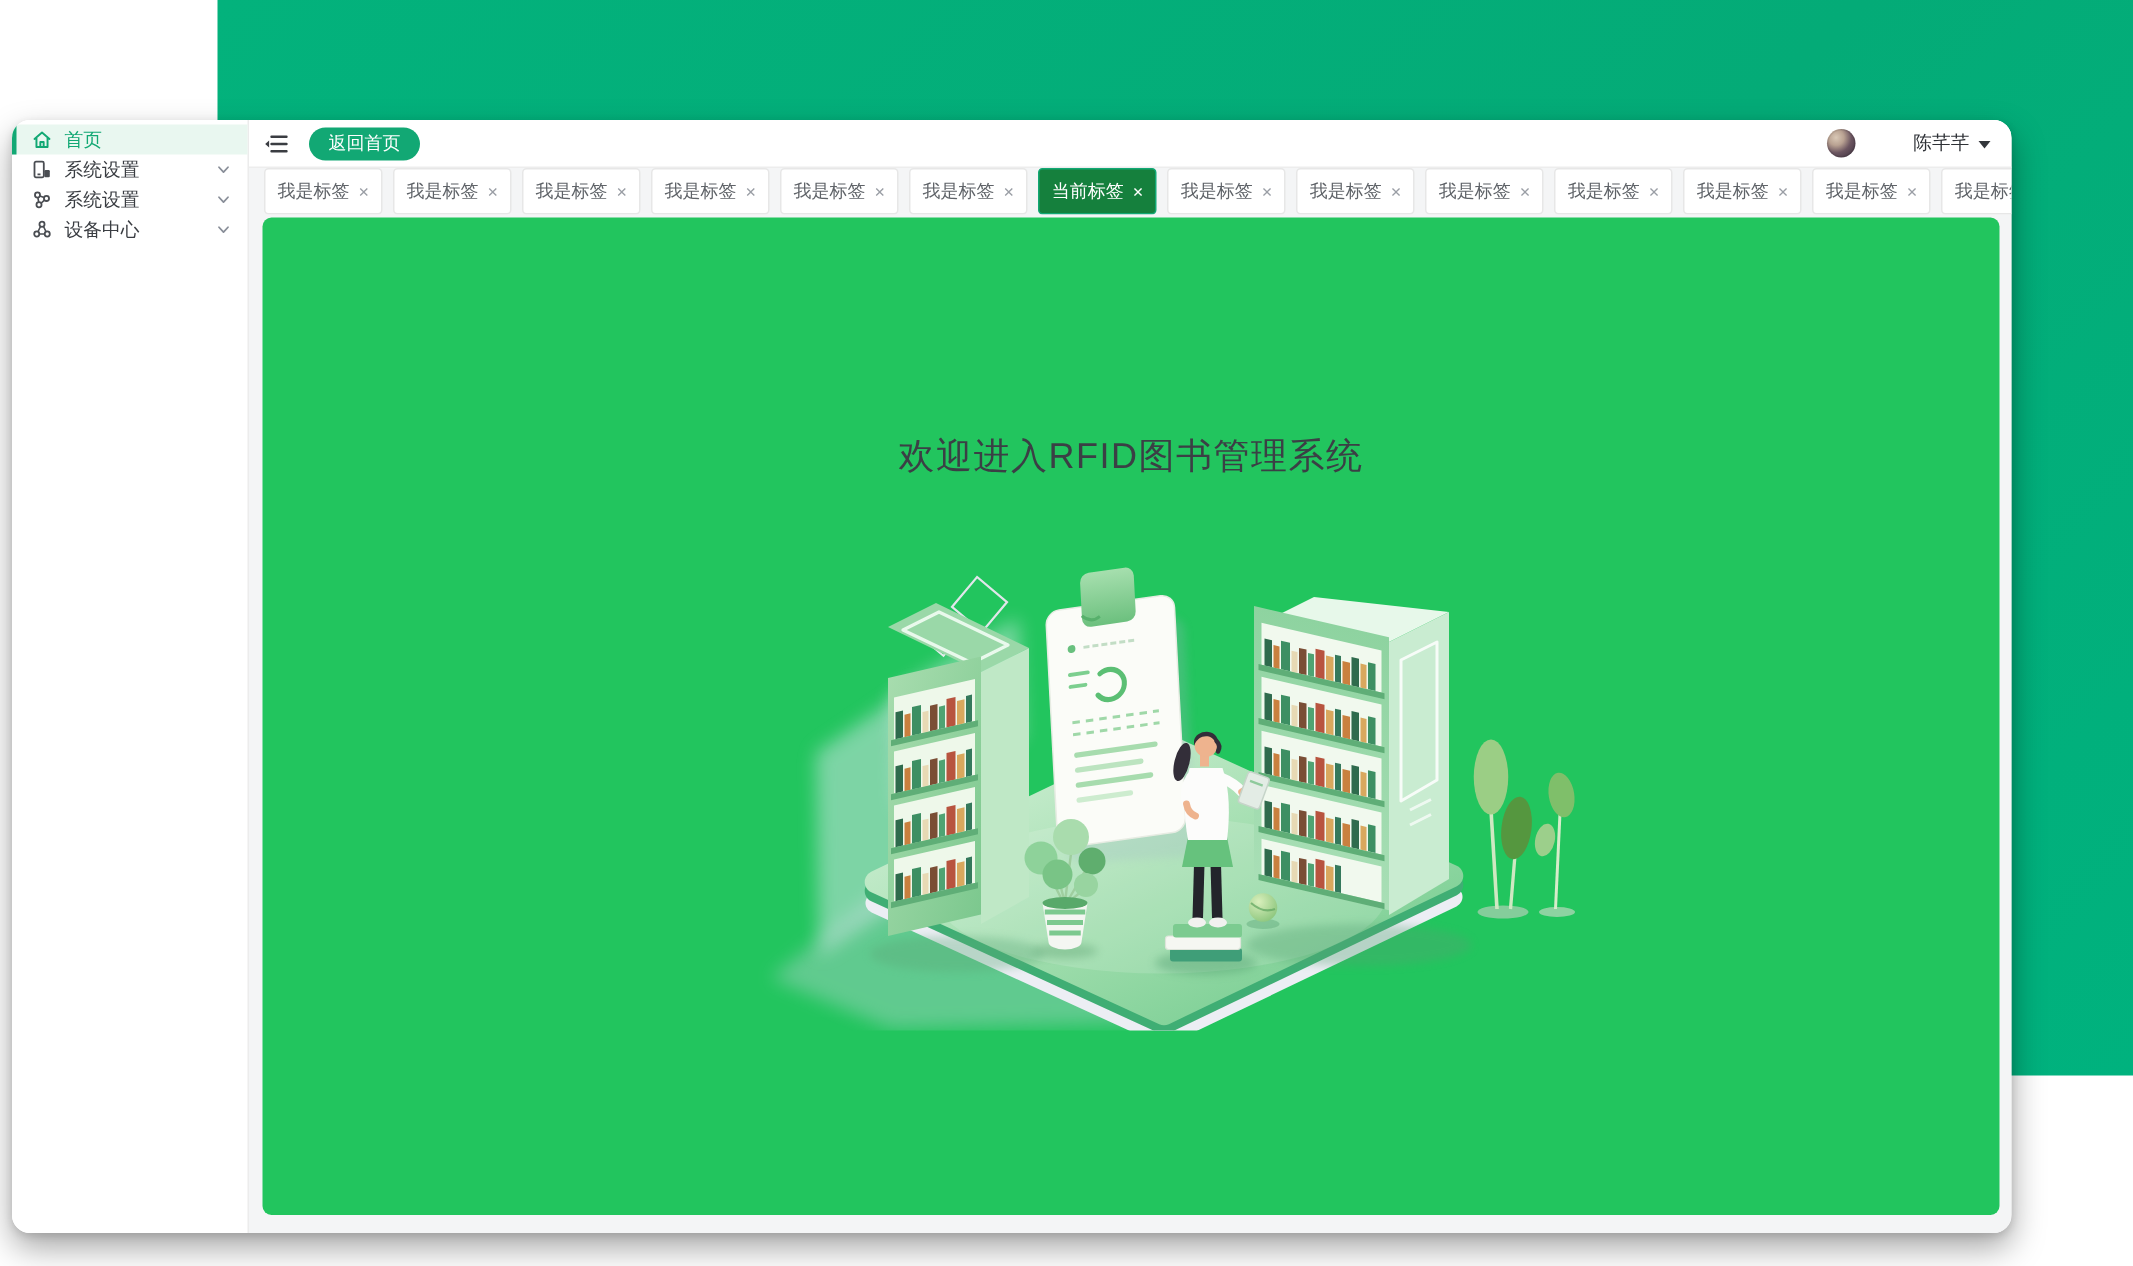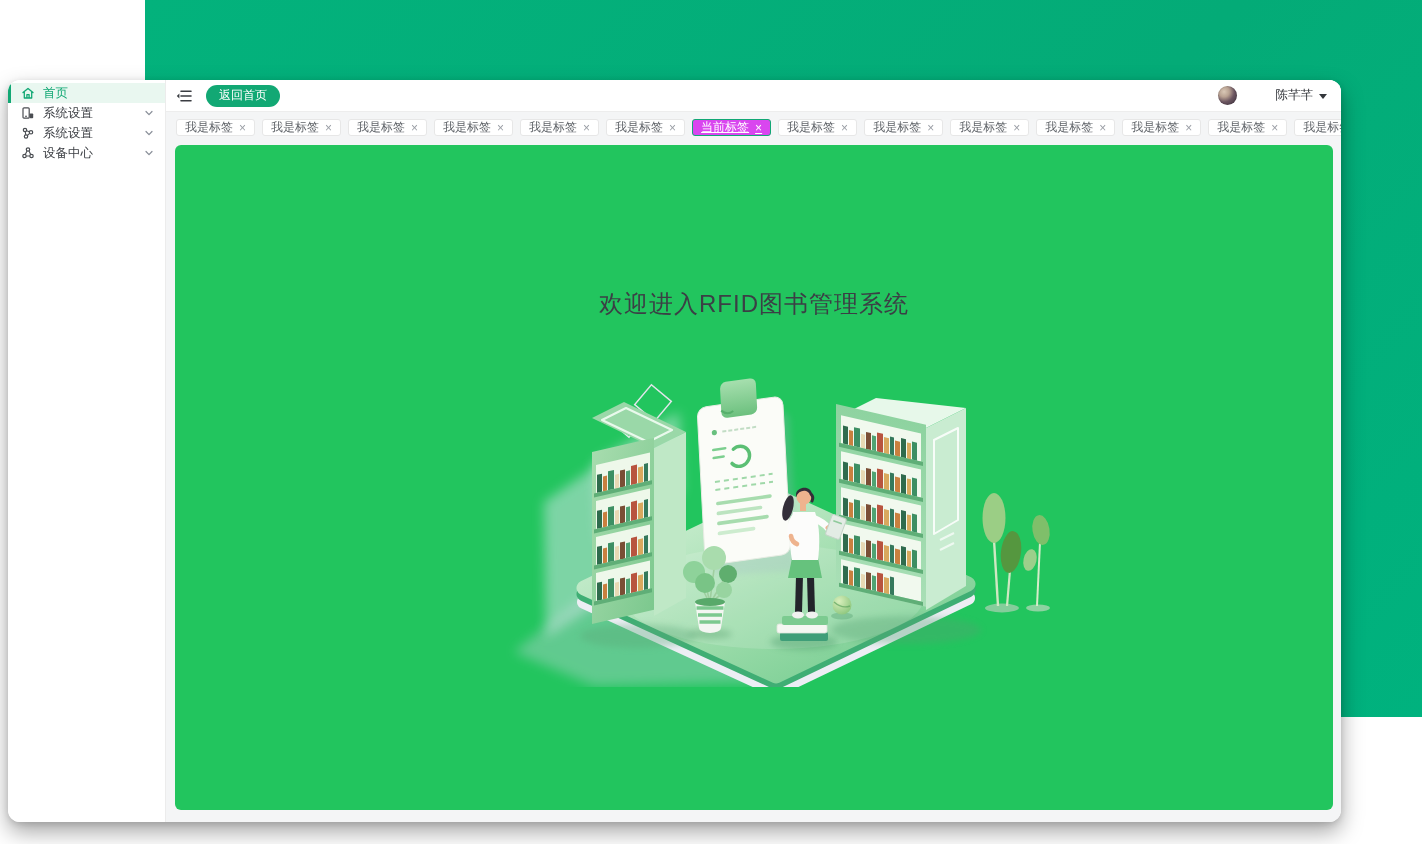--- a/index.html
+++ b/index.html
@@ -44,25 +44,25 @@
   .topbar-right { margin-left:auto; display:flex; align-items:center; gap:6px; cursor:pointer; }
   .avatar { width:19px; height:19px; border-radius:50%;
     background:radial-gradient(circle at 32% 30%, #d9c8b6 0%, #b9a292 28%, #6b5560 55%, #352b38 100%);
     box-shadow:inset 0 0 0 1px rgba(0,0,0,.08); }
   .user-name { font-size:12.5px; color:#2e3136;padding-left:33px; }
   .caret { width:0; height:0; border-left:4px solid transparent; border-right:4px solid transparent;
     border-top:5px solid #33363b; margin-top:1px; }
 
   
   .tab-bar { height:31px; display:flex; align-items:center; gap:7px; padding:0 10px; flex:none; overflow:hidden; }
-  .tab-chip { height:17px; padding:0 8px; background:#fff; border:1px solid #e7e7e7; border-radius:3px;
+  .tab-chip { height:31px; padding:0 8px; background:#fff; border:1px solid #e7e7e7; border-radius:3px;
     display:flex; align-items:center; gap:6px; font-size:12px; color:#5f6368; cursor:pointer;
     white-space:nowrap; flex:none; }
   .tab-chip .tab-close { font-size:12px; color:#9a9ea5; line-height:1; }
-  .tab-chip.active { background:#d946ef; border-color:#12a874; color:#fff;text-decoration:underline; }
+  .tab-chip.active { background:#15803d; border-color:#12a874; color:#fff; }
   .tab-chip.active .tab-close { color:#fff; }
 
   
   .panel { flex:1; margin:2px 8px 12px 9px; background:#22c55e; border-radius:6px; overflow:hidden;
     display:flex; flex-direction:column; align-items:center;gap:16px; }
   .welcome-title { margin-top:143px; font-size:24px; font-weight:500; color:#3b3f45; letter-spacing:1px; }
   .illu-wrap { margin-top:6px; width:620px; height:345px; }
 </style>
 </head>
 <body>

